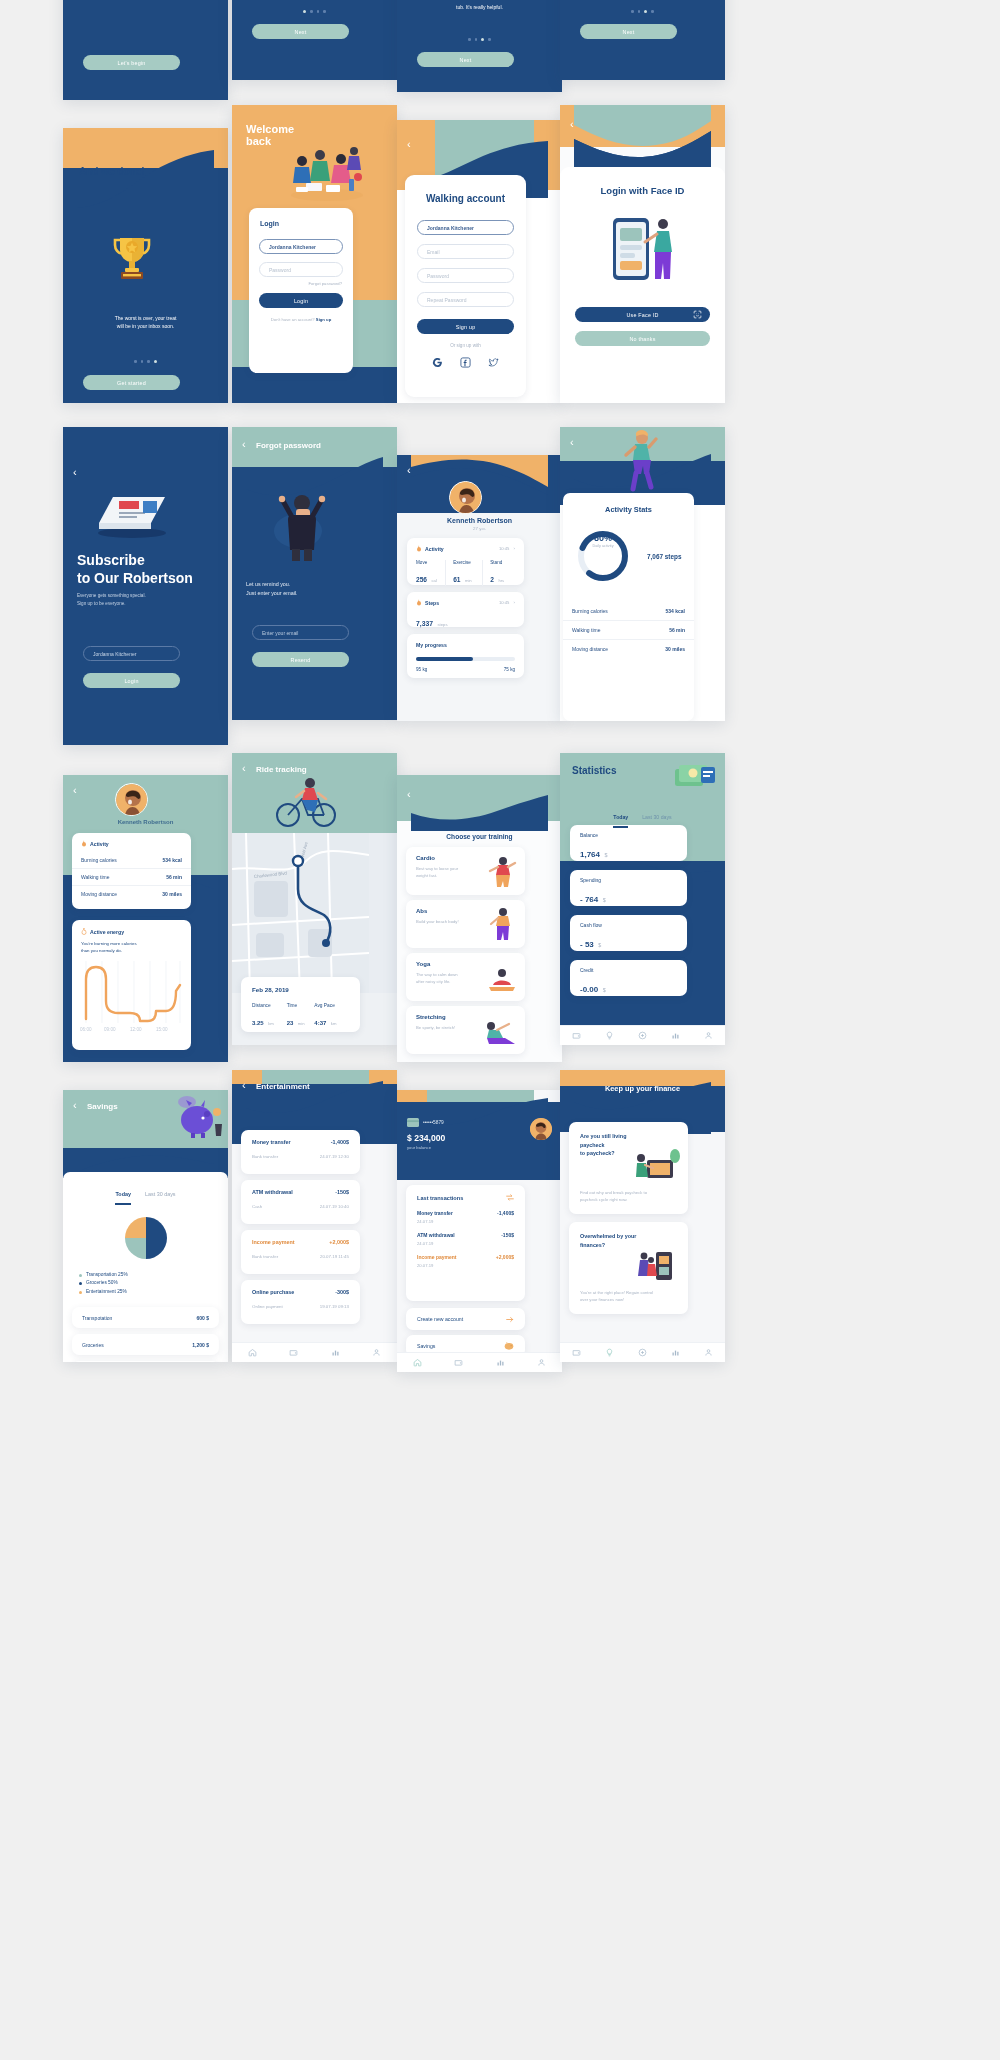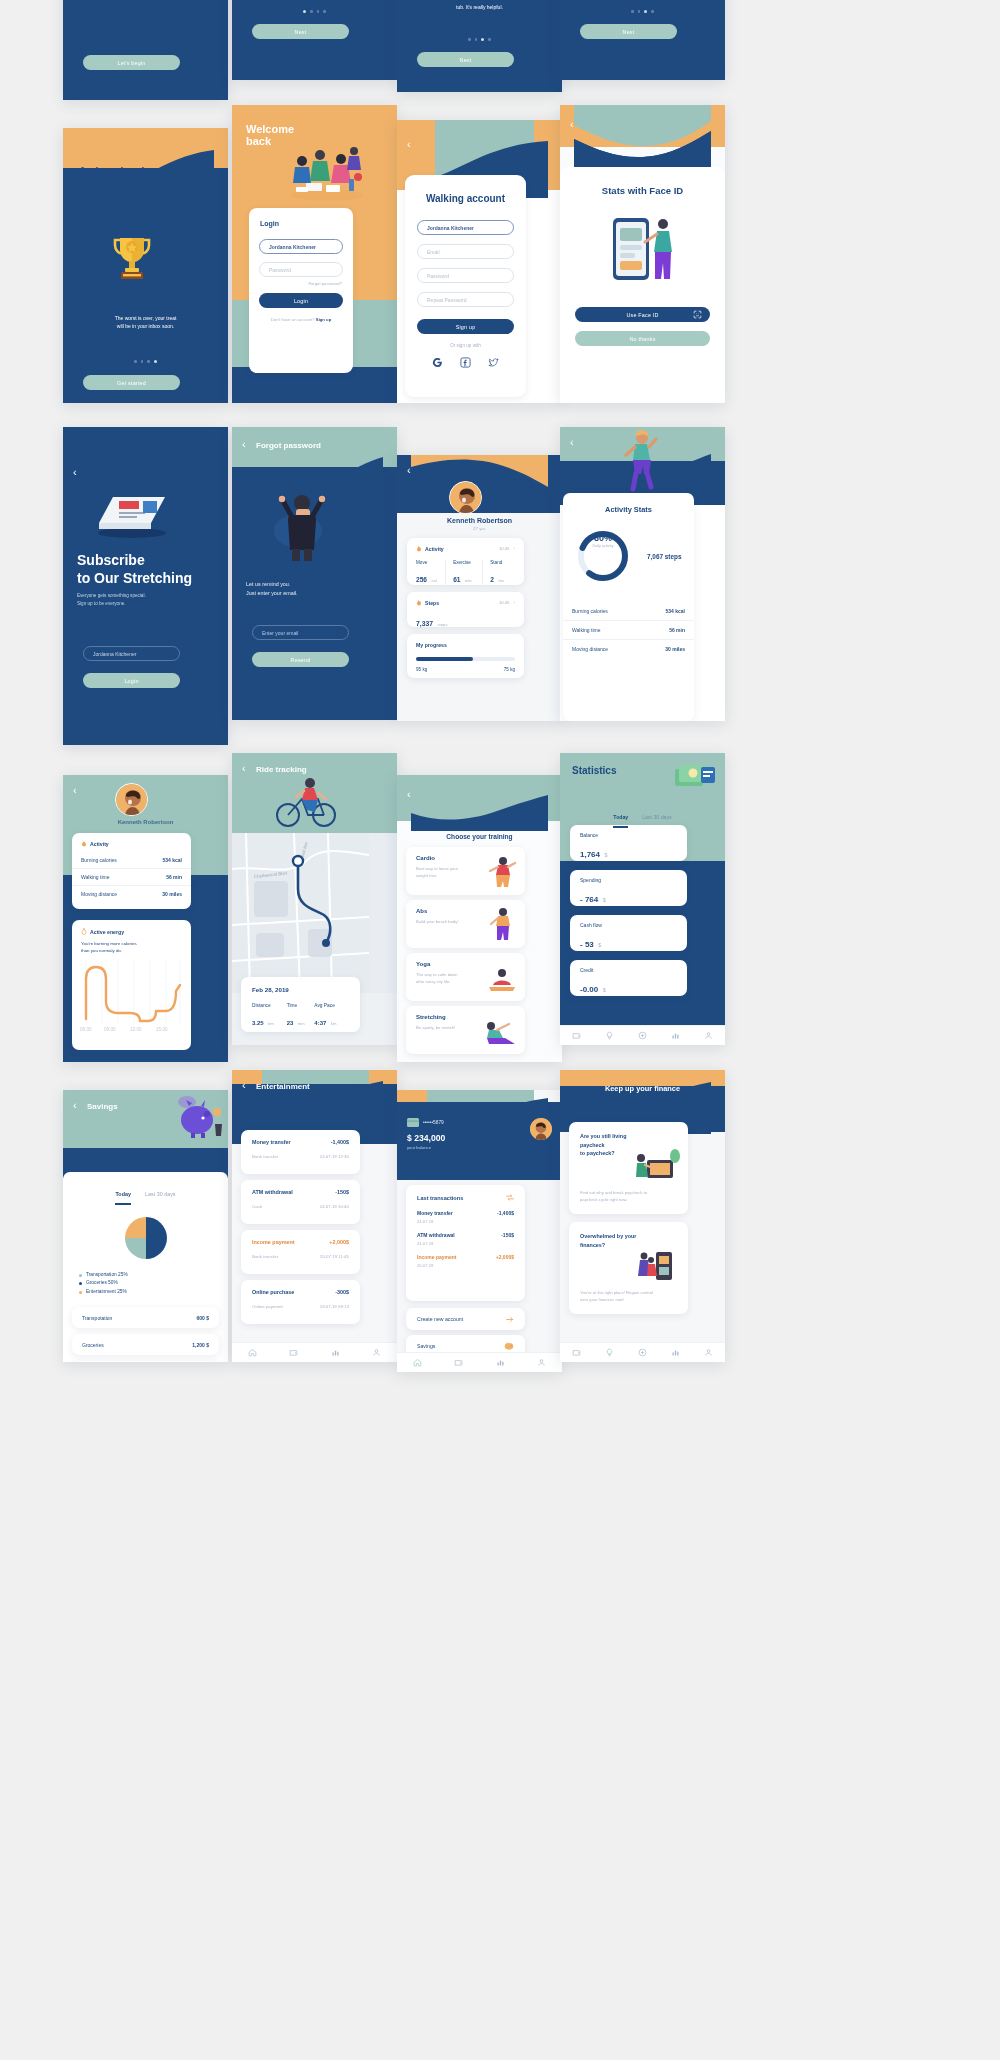--- a/index.html
+++ b/index.html
@@ -264,21 +264,21 @@
     <div style="position:absolute;inset:0;background:#fafbfc;"></div>
     <div class="sand" style="position:absolute;left:0;top:0;width:100%;height:42px;"></div>
     <svg class="wave" style="top:0;" width="137" height="72" viewBox="0 0 137 72">
       <path d="M0,20 C26,34 52,44 82,40 C106,37 122,26 137,16 L137,0 L0,0 Z" fill="#9cc4bc"></path>
       <path d="M0,40 C28,56 56,62 86,56 C108,51 124,40 137,30 L137,0 L137,0 L137,26 C120,36 104,46 84,50 C54,56 28,48 0,34 Z" fill="#1f4a80"></path>
       <path d="M0,34 C28,48 54,56 84,50 C104,46 120,36 137,26 L137,72 L0,72 Z" fill="#1f4a80"></path>
     </svg>
     <div class="backarrow" style="position:absolute;left:10px;top:14px;z-index:3;">‹</div>
 
     <div style="position:absolute;left:0;top:62px;width:100%;height:236px;background:#fff;border-radius:9px 9px 0 0;">
-      <div class="txt-navy" style="text-align:center;margin-top:18px;font-size:9.5px;font-weight:bold;">Stats with Face ID</div>
+      <div class="txt-navy" style="text-align:center;margin-top:18px;font-size:9.5px;font-weight:bold;">Login with Face ID</div>
 
       <svg style="display:block;margin:16px auto 0 auto;" width="80" height="78" viewBox="0 0 80 78">
         <rect x="10" y="6" width="36" height="62" rx="5" fill="#2a5185"></rect>
         <rect x="13" y="10" width="30" height="54" rx="3" fill="#eef3f7"></rect>
         <rect x="17" y="16" width="22" height="13" rx="2" fill="#9cc4bc"></rect>
         <rect x="17" y="33" width="22" height="5" rx="2" fill="#cfdce6"></rect>
         <rect x="17" y="41" width="15" height="5" rx="2" fill="#cfdce6"></rect>
         <rect x="17" y="49" width="22" height="9" rx="2" fill="#f0b269"></rect>
         <circle cx="60" cy="12" r="5" fill="#3d3b4d"></circle>
         <path d="M54 19h12l3 21H51z" fill="#3aa8a0"></path>
@@ -307,21 +307,21 @@
       <ellipse cx="41" cy="46" rx="34" ry="5" fill="#17396a"></ellipse>
       <path d="M8 36 L22 10 L74 10 L60 36 Z" fill="#f2f5f8"></path>
       <path d="M8 36 L60 36 L60 42 L8 42 Z" fill="#dce4ec"></path>
       <rect x="28" y="14" width="20" height="8" fill="#e0484f"></rect>
       <rect x="28" y="25" width="26" height="2" fill="#9aa8ba"></rect>
       <rect x="28" y="29" width="18" height="2" fill="#9aa8ba"></rect>
       <rect x="52" y="14" width="14" height="12" fill="#3d7ec4"></rect>
     </svg>
     <div style="position:absolute;left:14px;top:125px;color:#fff;font-size:14px;font-weight:bold;line-height:1.25;">
       <div>Subscribe</div>
-      <div>to Our Stretching</div>
+      <div>to Our Robertson</div>
     </div>
     <div style="position:absolute;left:14px;top:165px;color:#c5d3e4;font-size:4.6px;line-height:1.7;">
       <div>Everyone gets something special.</div>
       <div>Sign up to be everyone.</div>
     </div>
     <div class="field" style="position:absolute;left:20px;top:219px;width:97px;background:transparent;border-color:#5b7aa6;color:#c9d7e8;">
       <span>Jordanna Kitchener</span>
     </div>
     <div class="btn btn-sage" style="position:absolute;left:20px;top:246px;width:97px;height:15px;">
       <span>Login</span>

